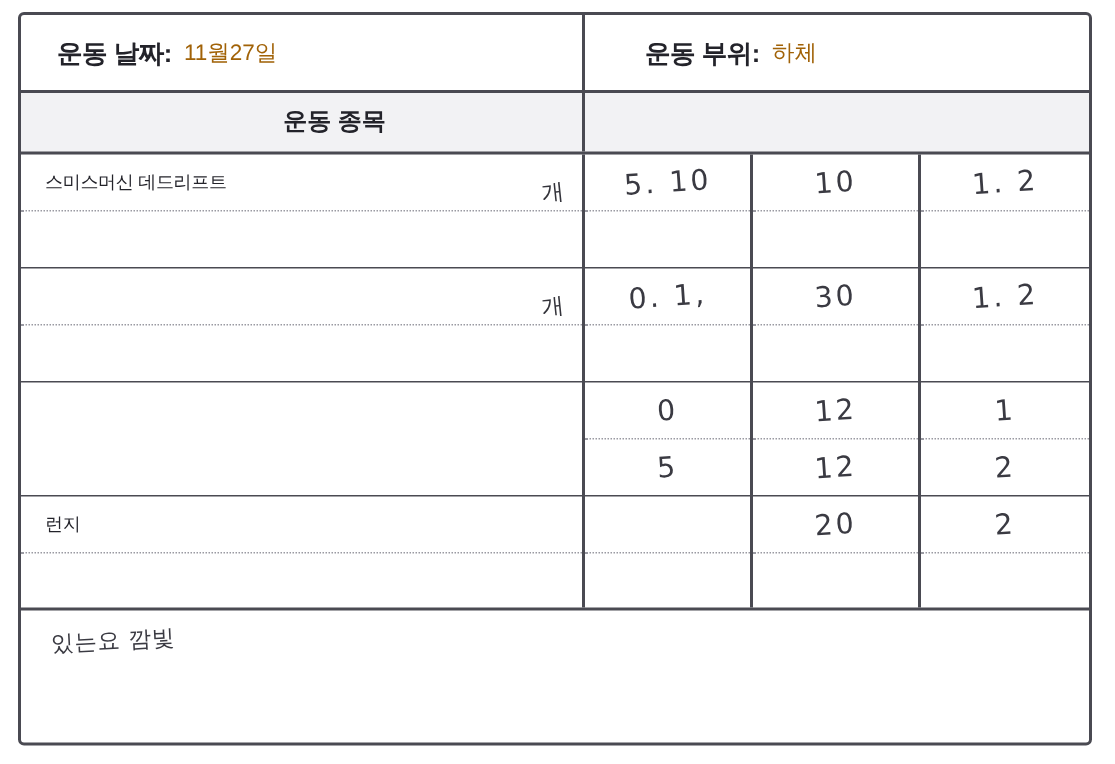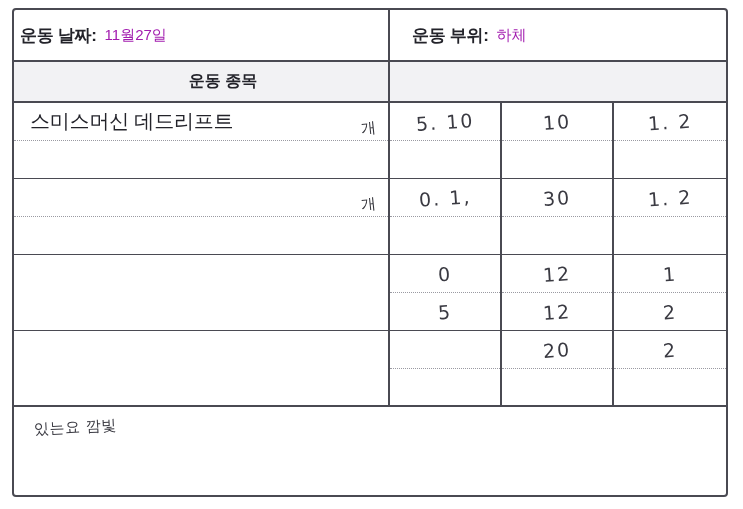--- a/index.html
+++ b/index.html
@@ -31,39 +31,39 @@
   .header-row {
     display: flex;
     height: 52px;
     border-bottom: 2px solid #4a4a52;
     box-sizing: border-box;
   }
   .header-cell {
     display: flex;
     align-items: center;
     box-sizing: border-box;
-    padding-left: 6px;
+    padding-left: 24px;
   }
   .header-cell.left {
     width: 376px;
     border-right: 2px solid #4a4a52;
   }
   .header-cell.right {
     flex: 1;
     margin-left: 16px;
   }
   .hdr-label {
     font-size: 17px;
     font-weight: bold;
     color: #23232a;
     letter-spacing: -0.3px;
   }
   .hdr-value {
     font-size: 15px;
-    color: #a21caf;
+    color: #a16207;
     margin-left: 8px;
   }
 
   
   .cols-row {
     display: flex;
     height: 41px;
     border-bottom: 2px solid #4a4a52;
     box-sizing: border-box;
     background: #f2f2f4;
@@ -115,21 +115,21 @@
     display: flex;
     align-items: center;
   }
   .name-row.dotted {
     border-bottom: 1px dotted #9a9aa2;
   }
   .name-row.solid {
     border-bottom: 1px solid #4a4a52;
   }
   .ex-label {
-    font-size: 20px;
+    font-size: 12px;
     color: #23232a;
     padding-left: 16px;
     letter-spacing: -0.2px;
   }
   .ex-hand {
     position: absolute;
     right: 12px;
     bottom: 2px;
     font-size: 15px;
     color: #33333a;
@@ -206,20 +206,23 @@
             <span class="ex-hand">개</span>
           </div>
           <div class="name-row solid" style="top:38px;"></div>
           <div class="name-row dotted" style="top:76px;">
             <span class="ex-hand">개</span>
           </div>
           <div class="name-row solid" style="top:114px;"></div>
           <div class="name-row solid" style="top:190px;">
             <span class="ex-label"></span>
           </div>
+          <div class="name-row dotted" style="top:228px;">
+            <span class="ex-label">런지</span>
+          </div>
           <div class="name-row" style="top:266px;">
             <span class="ex-label"></span>
           </div>
         </div>
       </div>
 
       <div class="body-col kg">
         <div class="num-rows">
           <div class="num-row dotted" style="top:0px;">
             <span class="hand">5. 10</span>

